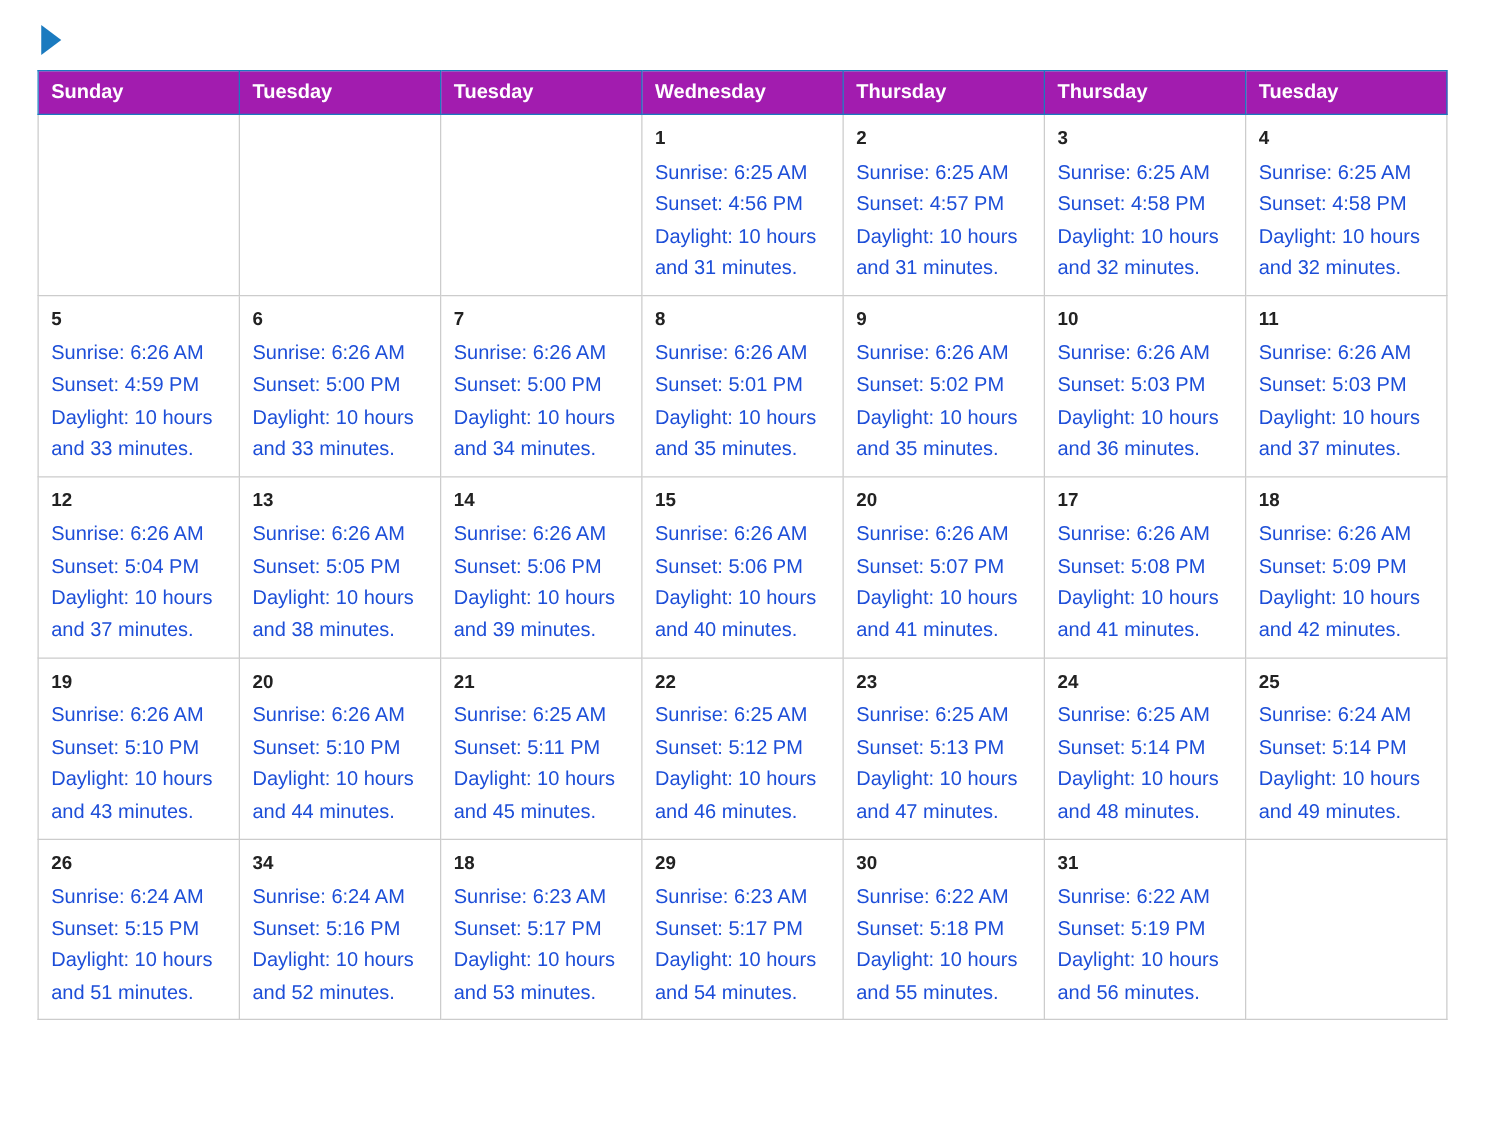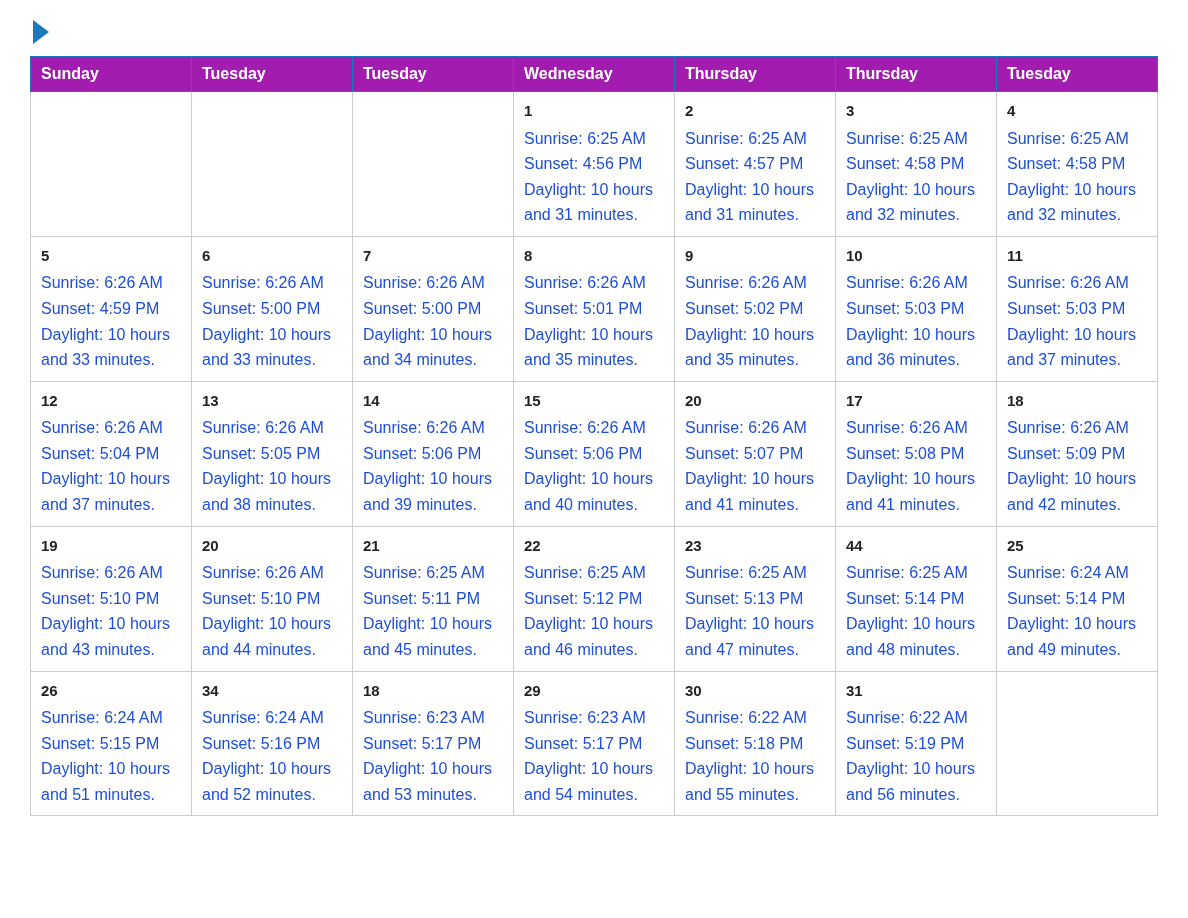--- a/index.html
+++ b/index.html
@@ -224,21 +224,21 @@
         </td>
         <td>
           <span class="day-number">22</span>
           <div class="day-info">Sunrise: 6:25 AM<br>Sunset: 5:12 PM<br>Daylight: 10 hours and 46 minutes.</div>
         </td>
         <td>
           <span class="day-number">23</span>
           <div class="day-info">Sunrise: 6:25 AM<br>Sunset: 5:13 PM<br>Daylight: 10 hours and 47 minutes.</div>
         </td>
         <td>
-          <span class="day-number">44</span>
+          <span class="day-number">24</span>
           <div class="day-info">Sunrise: 6:25 AM<br>Sunset: 5:14 PM<br>Daylight: 10 hours and 48 minutes.</div>
         </td>
         <td>
           <span class="day-number">25</span>
           <div class="day-info">Sunrise: 6:24 AM<br>Sunset: 5:14 PM<br>Daylight: 10 hours and 49 minutes.</div>
         </td>
       </tr>
       <tr>
         <td>
           <span class="day-number">26</span>

